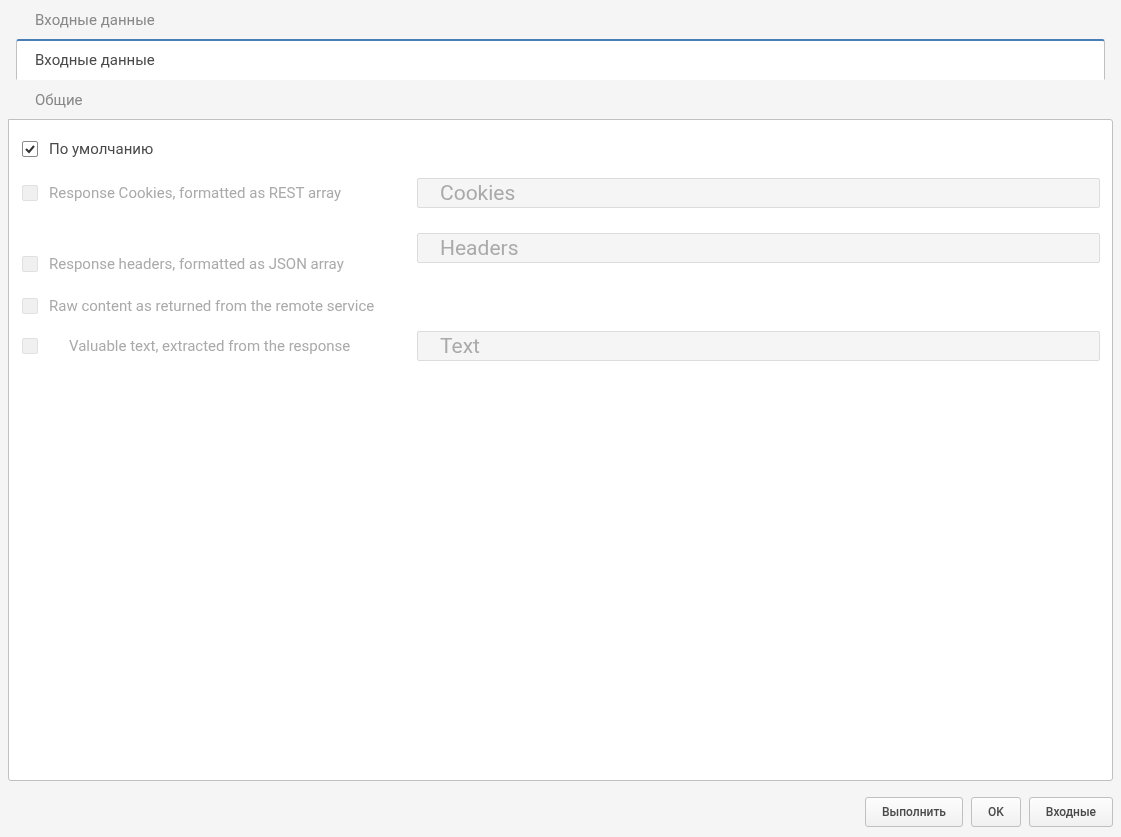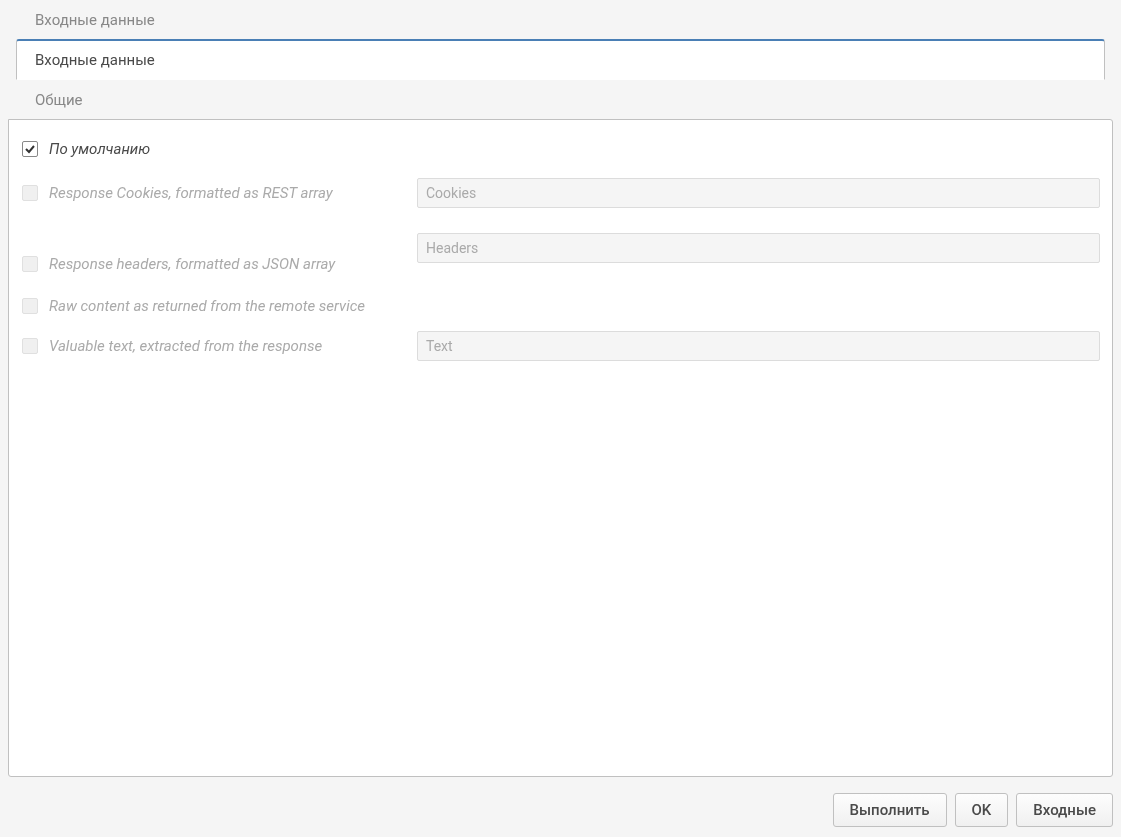--- a/index.html
+++ b/index.html
@@ -145,36 +145,35 @@
       width: 12px;
       height: 12px;
       display: none;
     }
     .checkbox.checked .checkmark {
       display: block;
     }
     .row-label {
       font-size: 15px;
       color: #4a4a4a;
-      font-style: italic;
     }
     .row-label.disabled {
       color: #aaa;
     }
     .row-input {
       flex: 1;
     }
     .text-input {
       width: 100%;
       height: 30px;
       border: 1px solid #dcdcdc;
       border-radius: 2px;
       background: #f5f5f5;
-      padding: 0 8px;
-      font-size: 14px;
+      padding: 0 22px;
+      font-size: 21px;
       color: #4a4a4a;
       font-family: inherit;
     }
     .text-input:disabled {
       color: #aaa;
       background: #f5f5f5;
     }
     .text-input::placeholder {
       color: #aaa;
     }
@@ -192,21 +191,21 @@
       display: flex;
       justify-content: flex-end;
       gap: 8px;
       padding: 8px 8px 10px 8px;
     }
     .btn {
       border: 1px solid #c0c0c0;
       border-radius: 3px;
       background: linear-gradient(to bottom, #fdfdfd, #f0f0f0);
       padding: 7px 16px;
-      font-size: 15px;
+      font-size: 12px;
       color: #4a4a4a;
       cursor: pointer;
       font-family: inherit;
       font-weight: 500;
     }
   </style>
 </head>
 <body>
 
 <div class="window">
@@ -256,21 +255,21 @@
     <div class="form-row row-with-input">
       <div class="label-area" style="width: 410px; margin-top: 8px;">
         <div class="checkbox-wrap">
           <div class="checkbox disabled"></div>
         </div>
         <span class="row-label disabled">Raw content as returned from the remote service</span>
       </div>
     </div>
 
     <div class="form-row row-with-input">
-      <div class="label-area" style="width: 378px;">
+      <div class="label-area" style="width: 378px; gap: 20px;">
         <div class="checkbox-wrap">
           <div class="checkbox disabled"></div>
         </div>
         <span class="row-label disabled">Valuable text, extracted from the response</span>
       </div>
       <div class="row-input">
         <input type="text" class="text-input" disabled="" value="Text" style="">
       </div>
     </div>
   </div>

